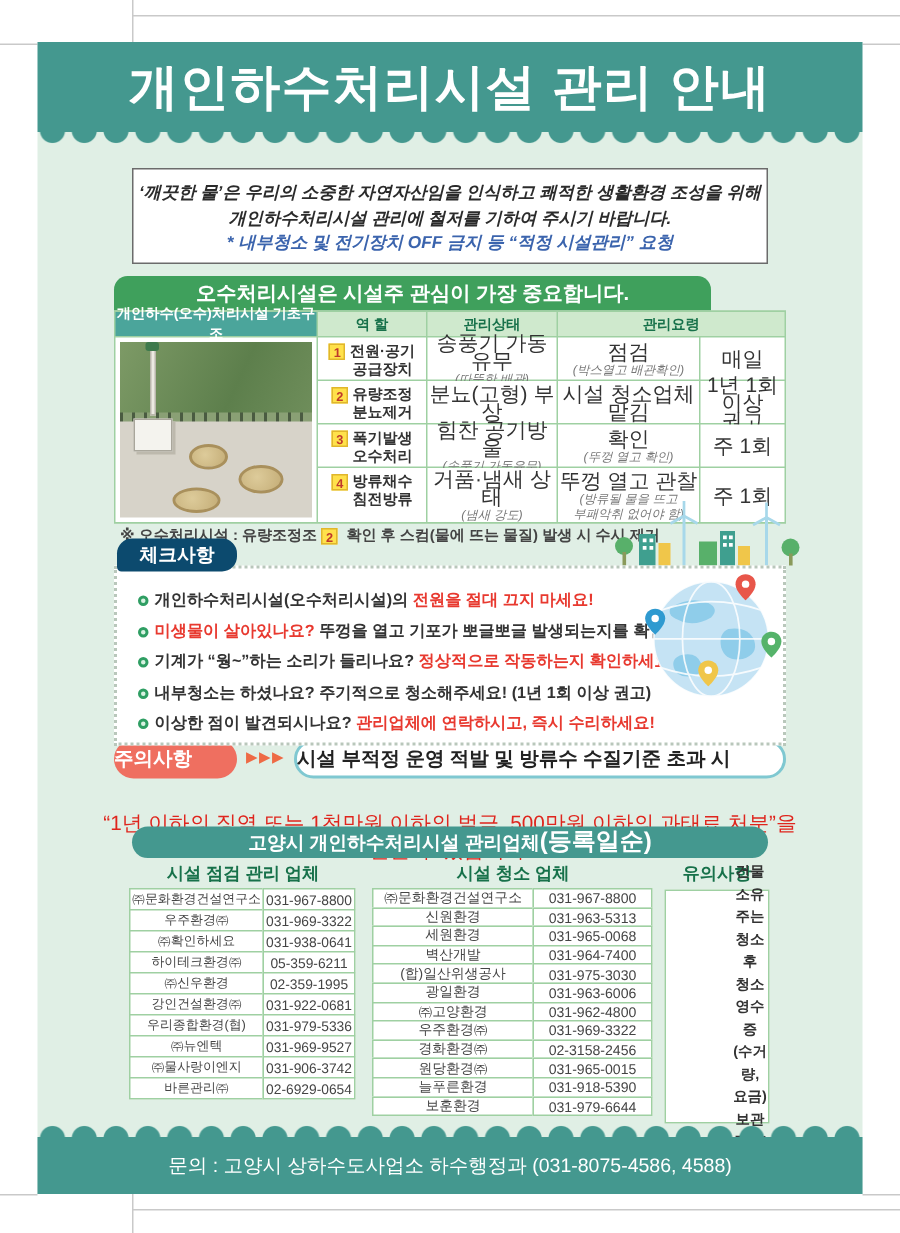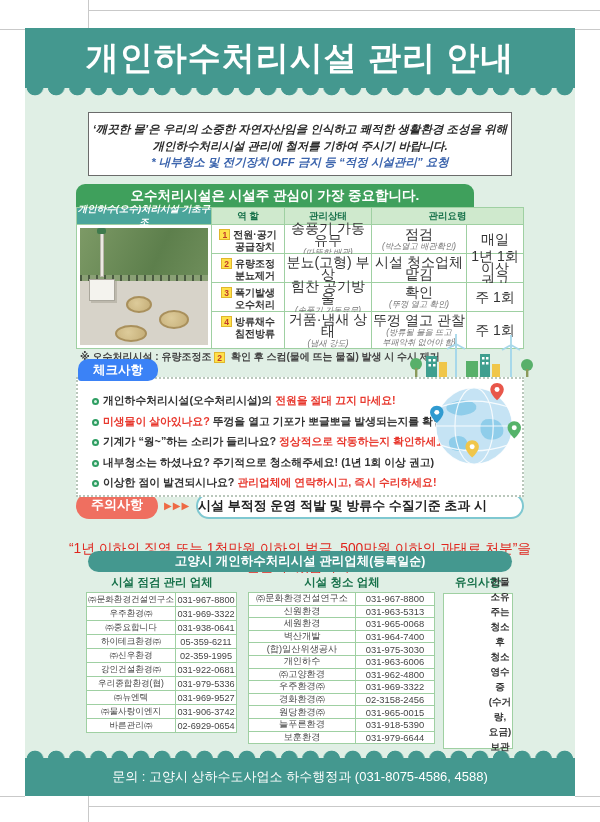--- a/index.html
+++ b/index.html
@@ -25,62 +25,62 @@
     text-align:center;padding-top:8px;font-size:11.5px;font-weight:bold;color:#2b2b2b;line-height:16.5px;font-style:italic;}
   .intro-note{color:var(--info-blue);}
   
   .fac-bar{position:absolute;left:76px;top:184px;width:398px;height:23px;background:var(--green-bar);
     border-radius:9px 9px 0 0;color:#fff;font-size:13.5px;font-weight:bold;text-align:center;line-height:23px;}
   .ftable{position:absolute;left:76px;top:207px;width:448px;display:grid;
     grid-template-columns:134px 72px 86px 1fr 56px;grid-template-rows:16px 28px 28px 28px 36px;
     gap:1px;background:var(--tbl);border:1.5px solid var(--tbl);}
   .cell{background:#fff;display:flex;flex-direction:column;align-items:center;justify-content:center;text-align:center;}
   .cell.h{font-size:9.5px;font-weight:bold;background:var(--hdr-green);color:var(--dark-green-text);}
-  .cell.h.photo-h{background:var(--photo-hdr);color:#fff;font-style:italic;}
+  .cell.h.photo-h{background:var(--photo-hdr);color:#fff;}
   .cell .main{font-size:14px;font-weight:normal;color:#333;line-height:12px;white-space:pre-line;}
   .cell .sub{font-size:8.3px;color:#777;line-height:10px;white-space:pre-line;margin-top:1px;font-style:italic;}
   .cell.role{flex-direction:row;align-items:flex-start;padding-top:4px;}
   .badge{display:inline-block;width:11px;height:11px;background:#ffe14b;border:1px solid #e0b62c;
     color:#c0392b;font-size:8.5px;font-weight:bold;line-height:10px;text-align:center;margin-right:3px;}
   .role-text{font-size:10px;font-weight:bold;color:#333;line-height:12px;white-space:pre-line;text-align:center;}
   .photo-cell{grid-column:1;grid-row:2/6;padding:3px;}
   .photo{position:relative;width:100%;height:100%;overflow:hidden;background:#d7d3c9;}
   .ph-hill{position:absolute;left:0;top:0;width:100%;height:44%;background:linear-gradient(115deg,#7d9a66,#5d7f4c 60%,#6f8e5b);}
   .ph-fence{position:absolute;left:0;top:40%;width:100%;height:6px;background:repeating-linear-gradient(90deg,#4a5b41 0 2px,#8aa075 2px 8px);}
   .ph-pole{position:absolute;left:16%;top:2%;width:4px;height:40%;background:#ece9e2;border:1px solid #b9b6ac;}
   .ph-cap{position:absolute;left:13%;top:0;width:9px;height:6px;background:#3f7a4d;border-radius:2px;}
   .ph-box{position:absolute;left:7%;top:44%;width:26px;height:22px;background:#f4f3ee;border:1px solid #a9a69b;box-shadow:2px 2px 0 #bdb9ad;}
   .ph-lid{position:absolute;border-radius:50%;background:radial-gradient(circle at 40% 40%,#ddcb9a,#c4ad77);border:2px solid #a9905c;}
   
   .note{position:absolute;left:80px;top:350px;font-size:10px;font-weight:bold;color:#444;}
   .note .badge{vertical-align:-1px;}
   
   .cityscape{position:absolute;left:408px;top:331px;width:128px;height:47px;}
   
-  .check-tab{position:absolute;left:78px;top:359px;width:80px;height:22px;background:#3b82f6;border-radius:10px 10px 10px 3px;
+  .check-tab{position:absolute;left:78px;top:359px;width:80px;height:22px;background:#0c4a6e;border-radius:10px 10px 10px 3px;
     color:#fff;font-size:12.5px;font-weight:bold;text-align:center;line-height:22px;z-index:3;}
   .check-box{position:absolute;left:76px;top:377px;width:448px;height:120px;background:#fff;border:2px dotted #b9c7bb;z-index:1;}
   .check-list{list-style:none;padding:11px 10px 0 14px;}
   .check-list li{font-size:10.8px;font-weight:bold;line-height:20.6px;white-space:nowrap;}
   .bullet{display:inline-block;width:7px;height:7px;border:2.5px solid #2f9e63;background:#d9f2e2;border-radius:50%;margin-right:4px;vertical-align:-1px;}
   .seg-k{color:#333;} .seg-r{color:#e8392f;}
   .globe{position:absolute;left:428px;top:381px;width:96px;height:88px;z-index:2;}
   
   .warn-row{position:absolute;left:76px;top:492px;width:448px;height:27px;display:flex;align-items:center;}
   .warn-badge{width:82px;height:26px;background:var(--warn-badge);border-radius:13px;color:#fff;
-    font-size:13px;font-weight:bold;text-align:center;line-height:26px;flex:none;font-family:Liberation Mono, monospace;}
+    font-size:13px;font-weight:bold;text-align:left;line-height:26px;flex:none;}
   .warn-arrows{font-size:10px;letter-spacing:1px;margin:0 6px;color:#ee6a45;flex:none;}
   .warn-pill{flex:1;height:26px;border:2px solid #7fc8d1;border-radius:14px;background:#fff;
     font-size:13px;font-weight:bold;color:#222;text-align:left;line-height:22px;}
   .penalty{position:absolute;left:40px;top:540px;width:520px;text-align:center;color:var(--red-text);
     font-size:13.8px;font-weight:normal;line-height:17.5px;}
   
   .co-bar{position:absolute;left:88px;top:551px;width:424px;height:21px;background:var(--teal);border-radius:11px;
     color:#fff;text-align:center;line-height:21px;font-size:12.5px;font-weight:bold;}
-  .co-bar .suffix{font-size:12px;font-weight:bold;}
+  .co-bar .suffix{font-size:16px;font-weight:bold;}
   .co-col{position:absolute;top:575px;}
   .co-head{font-size:11.5px;font-weight:bold;color:var(--dark-green-text);text-align:center;height:16px;margin-bottom:2px;}
   .crow{display:flex;margin-top:-1px;}
   .ccell{border:1px solid var(--tbl);background:#fff;display:flex;align-items:center;justify-content:center;color:#444;}
   .insp{left:86px;width:152px;} .insp .cname{width:90px;font-size:8.6px;} .insp .cphone{width:62px;margin-left:-1px;font-size:9.2px;}
   .insp .crow .ccell{height:15px;}
   .clean{left:248px;width:188px;} .clean .cname{width:108px;font-size:9.2px;} .clean .cphone{width:80px;margin-left:-1px;font-size:9.4px;}
   .clean .crow .ccell{height:13.6px;}
   .notes-col{left:443px;width:70px;}
   .notes-box{margin-top:2px;width:70px;height:156px;background:#fff;border:1px solid var(--tbl);
@@ -302,21 +302,21 @@
     <div id="insp-table">
         <div class="crow">
           <div class="ccell cname">㈜문화환경건설연구소</div>
           <div class="ccell cphone">031-967-8800</div>
         </div>
         <div class="crow">
           <div class="ccell cname">우주환경㈜</div>
           <div class="ccell cphone">031-969-3322</div>
         </div>
         <div class="crow">
-          <div class="ccell cname">㈜중요합니다</div>
+          <div class="ccell cname">㈜확인하세요</div>
           <div class="ccell cphone">031-938-0641</div>
         </div>
         <div class="crow">
           <div class="ccell cname">하이테크환경㈜</div>
           <div class="ccell cphone">05-359-6211</div>
         </div>
         <div class="crow">
           <div class="ccell cname">㈜신우환경</div>
           <div class="ccell cphone">02-359-1995</div>
         </div>
@@ -360,21 +360,21 @@
         </div>
         <div class="crow">
           <div class="ccell cname">벽산개발</div>
           <div class="ccell cphone">031-964-7400</div>
         </div>
         <div class="crow">
           <div class="ccell cname">(합)일산위생공사</div>
           <div class="ccell cphone">031-975-3030</div>
         </div>
         <div class="crow">
-          <div class="ccell cname">개인하수</div>
+          <div class="ccell cname">광일환경</div>
           <div class="ccell cphone">031-963-6006</div>
         </div>
         <div class="crow">
           <div class="ccell cname">㈜고양환경</div>
           <div class="ccell cphone">031-962-4800</div>
         </div>
         <div class="crow">
           <div class="ccell cname">우주환경㈜</div>
           <div class="ccell cphone">031-969-3322</div>
         </div>

